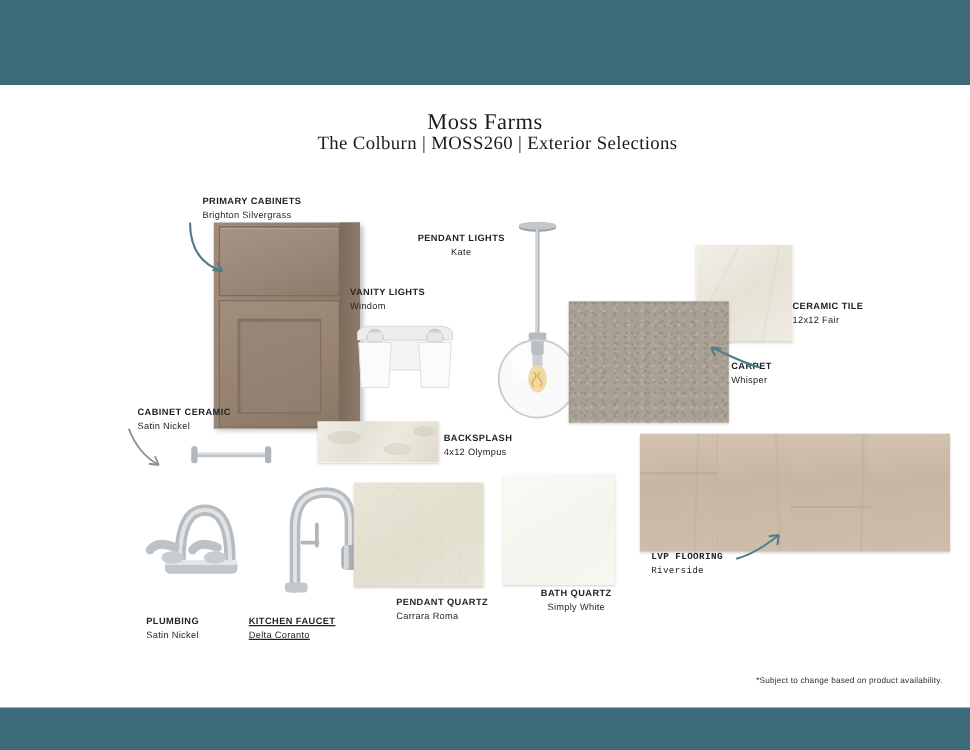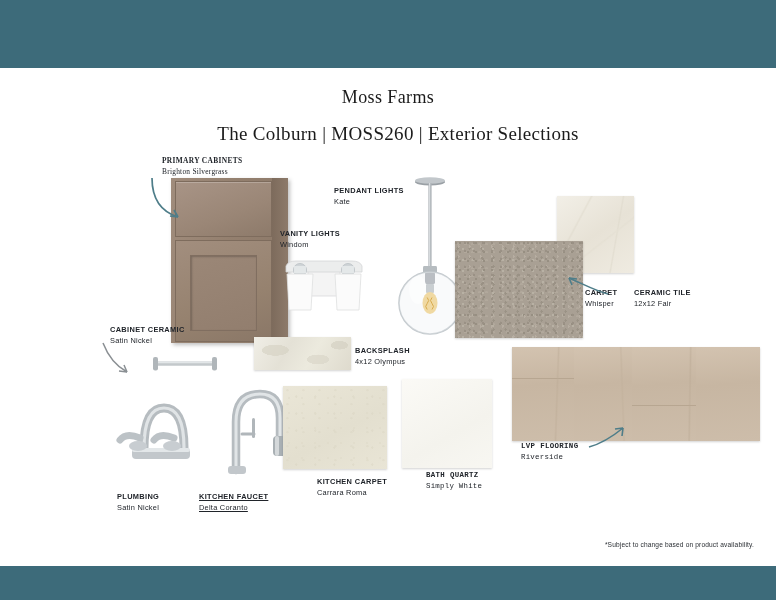--- a/index.html
+++ b/index.html
@@ -6,27 +6,27 @@
   body{width:776px;height:600px;overflow:hidden;font-family:"Liberation Sans",sans-serif;}
   #board{position:relative;width:776px;height:600px;background:#ffffff;}
 
   .band{position:absolute;left:0;width:776px;background:#3d6b7a;}
   #band-top{top:0;height:68px;}
   #band-bottom{top:566px;height:34px;}
 
   
   #title-block{position:absolute;left:0;top:88px;width:776px;text-align:center;}
   #main-title{font-family:"Liberation Serif",serif;font-size:18px;color:#1b1b1b;letter-spacing:.4px;line-height:1.05;}
-  #sub-title{font-family:"Liberation Serif",serif;font-size:19px;color:#1b1b1b;margin-top:16px;letter-spacing:.3px;padding-left:20px;}
+  #sub-title{font-family:"Liberation Serif",serif;font-size:15px;color:#1b1b1b;margin-top:0;letter-spacing:.3px;padding-left:20px;}
 
   
   .lbl{position:absolute;font-size:7.4px;color:#20242a;line-height:1.45;letter-spacing:.25px;white-space:nowrap;}
   .lbl .l1{font-weight:bold;letter-spacing:.35px;}
   .lbl .l2{}
-  .lbl.right{text-align:left;}
+  .lbl.right{text-align:center;}
 
   
   .arrow{position:absolute;}
 
   
   .sw{position:absolute;box-shadow:0 1px 2px rgba(0,0,0,.18);}
 
   
   #cabinet{position:absolute;left:171px;top:178px;width:117px;height:165px;
     background:linear-gradient(100deg,#a08c7c 0%,#94806f 45%,#8b7868 100%);
@@ -129,21 +129,21 @@
   </div>
 
   <div id="cabinet">
     <div id="cab-drawer"></div>
     <div id="cab-door">
       <div id="cab-door-inner"></div>
     </div>
     <div id="cab-side"></div>
   </div>
 
-  <div class="lbl" style="left:162px;top:156px;font-family:Liberation Serif, serif;">
+  <div class="lbl" style="left:162px;top:156px;">
     <div class="l1">PRIMARY CABINETS</div>
     <div class="l2">Brighton Silvergrass</div>
   </div>
 
   <svg class="arrow" style="left:148px;top:172px;" width="46" height="52" viewBox="0 0 46 52">
     <path d="M4 6 C 4 28, 14 40, 30 45" fill="none" stroke="#4e7d89" stroke-width="1.7"></path>
     <path d="M30 45 L 22 44 M30 45 L 26 38" fill="none" stroke="#4e7d89" stroke-width="1.7"></path>
   </svg>
 
   <svg id="pull" viewBox="0 0 74 22">
@@ -197,21 +197,21 @@
   </svg>
 
   <div class="lbl right" style="left:334px;top:186px;width:70px;">
     <div class="l1">PENDANT LIGHTS</div>
     <div class="l2">Kate</div>
   </div>
 
   <div class="sw" id="ctile">
     <div class="tex"></div>
   </div>
-  <div class="lbl" style="left:634px;top:240px;margin-top:48px;">
+  <div class="lbl" style="left:634px;top:240px;">
     <div class="l1">CERAMIC TILE</div>
     <div class="l2">12x12 Fair</div>
   </div>
 
   <div class="sw" id="carpet">
     <div class="tex"></div>
   </div>
   <div class="lbl" style="left:585px;top:288px;">
     <div class="l1">CARPET</div>
     <div class="l2">Whisper</div>
@@ -255,26 +255,26 @@
   </svg>
   <div class="lbl" style="left:199px;top:492px;text-decoration:underline;">
     <div class="l1">KITCHEN FAUCET</div>
     <div class="l2">Delta Coranto</div>
   </div>
 
   <div class="sw" id="kquartz">
     <div class="tex"></div>
   </div>
   <div class="lbl" style="left:317px;top:477px;">
-    <div class="l1">KITCHEN CARPET</div>
+    <div class="l1">PENDANT QUARTZ</div>
     <div class="l2">Carrara Roma</div>
   </div>
 
   <div class="sw" id="bquartz"></div>
-  <div class="lbl right" style="left:426px;top:470px;width:70px;font-family:Liberation Mono, monospace;">
+  <div class="lbl right" style="left:426px;top:470px;width:70px;">
     <div class="l1">BATH QUARTZ</div>
     <div class="l2">Simply White</div>
   </div>
 
   <div class="sw" id="lvp">
     <div class="plank" style="left:0px;width:62px;"></div>
     <div class="plank" style="left:62px;width:58px;"></div>
     <div class="plank" style="left:120px;width:64px;"></div>
     <div class="plank" style="left:184px;width:64px;"></div>
     <div class="seam" style="left:0px;top:31px;width:62px;"></div>

